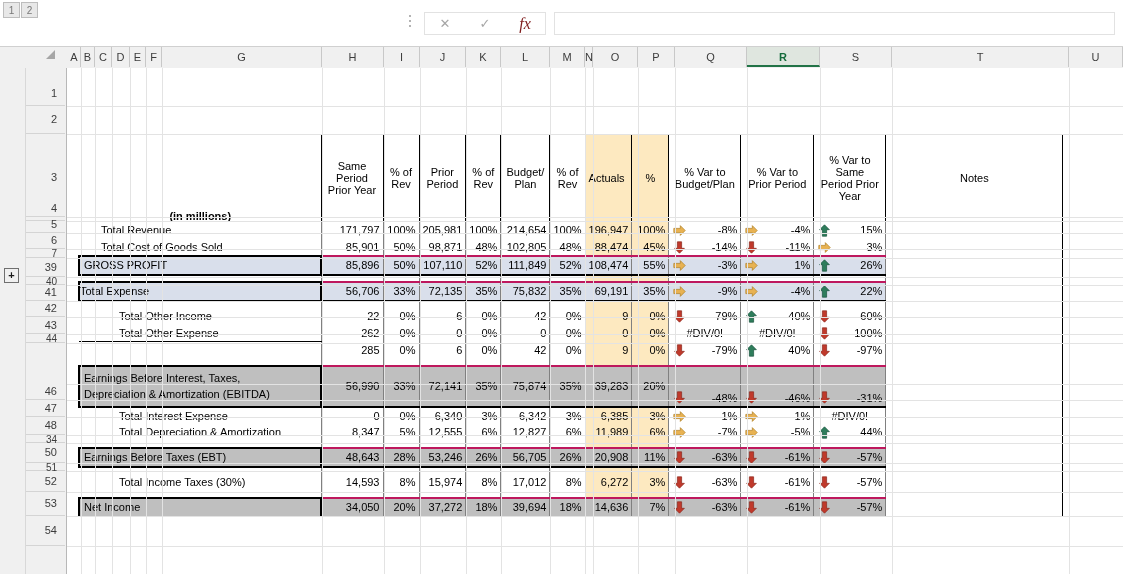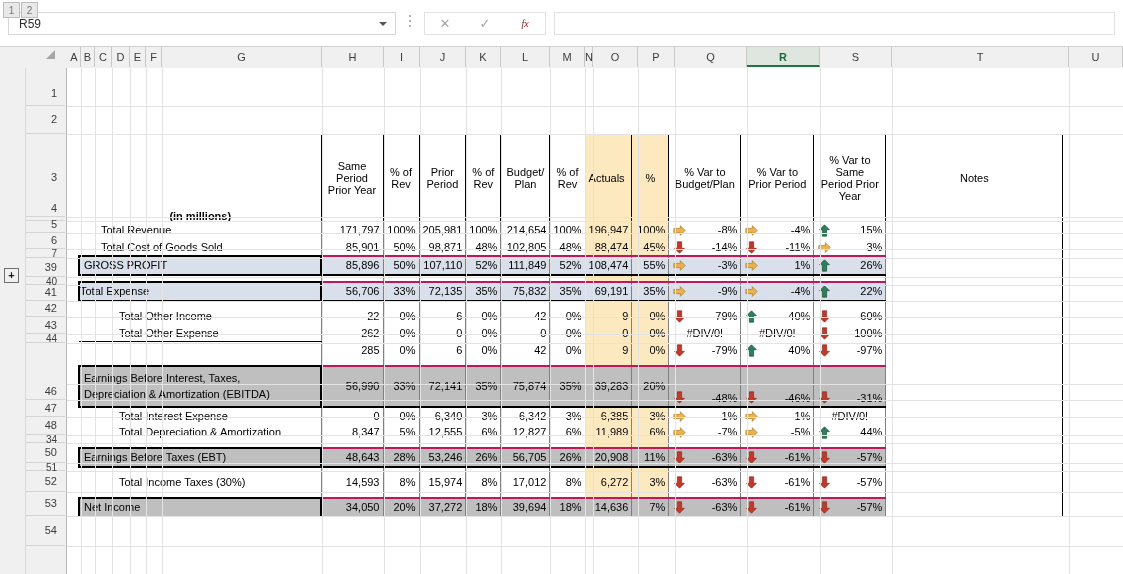--- a/index.html
+++ b/index.html
@@ -32,21 +32,21 @@
     color:#8a8a8a;font-size:12px;line-height:5px;letter-spacing:0;
   }
   #dotsep i{display:block;width:2px;height:2px;background:#9a9a9a;margin-bottom:3px;border-radius:1px;}
   #fbtns{
     position:absolute;left:424px;top:12px;width:122px;height:23px;
     background:#fff;border:1px solid #e2e2e2;box-sizing:border-box;
   }
   .fbtn{position:absolute;top:0;height:21px;width:40px;text-align:center;line-height:21px;color:#a6a6a6;font-size:13px;}
   #fb-cancel{left:0;}
   #fb-enter{left:40px;}
-  #fb-fx{left:80px;font-style:italic;font-family:"Liberation Serif",serif;font-size:10px;color:#7f1d1d;}
+  #fb-fx{left:80px;font-style:italic;font-family:"Liberation Serif",serif;font-size:16px;color:#7f1d1d;}
   #formula-input{
     position:absolute;left:554px;top:12px;width:561px;height:23px;
     background:#fff;border:1px solid #e2e2e2;box-sizing:border-box;
   }
 
   
   #colhdr{
     position:absolute;left:0;top:47px;width:1123px;height:21px;
     background:#f0f0f0;border-bottom:1px solid #b8b8b8;
   }
@@ -137,24 +137,20 @@
   .icon{
     position:absolute;left:4px;top:2px;width:13px;height:13px;
     display:block;
   }
   .errtxt{text-align:center;padding-right:0;}
 </style>
 </head>
 <body>
 
 <div id="formula-strip">
-  <div id="namebox">
-    <span id="namebox-text">R59</span>
-    <span id="namebox-arrow"></span>
-  </div>
   <div id="dotsep">
       <i></i>
       <i></i>
       <i></i>
     </div>
   <div id="fbtns">
     <div class="fbtn" id="fb-cancel">✕</div>
     <div class="fbtn" id="fb-enter">✓</div>
     <div class="fbtn" id="fb-fx">fx</div>
   </div>

